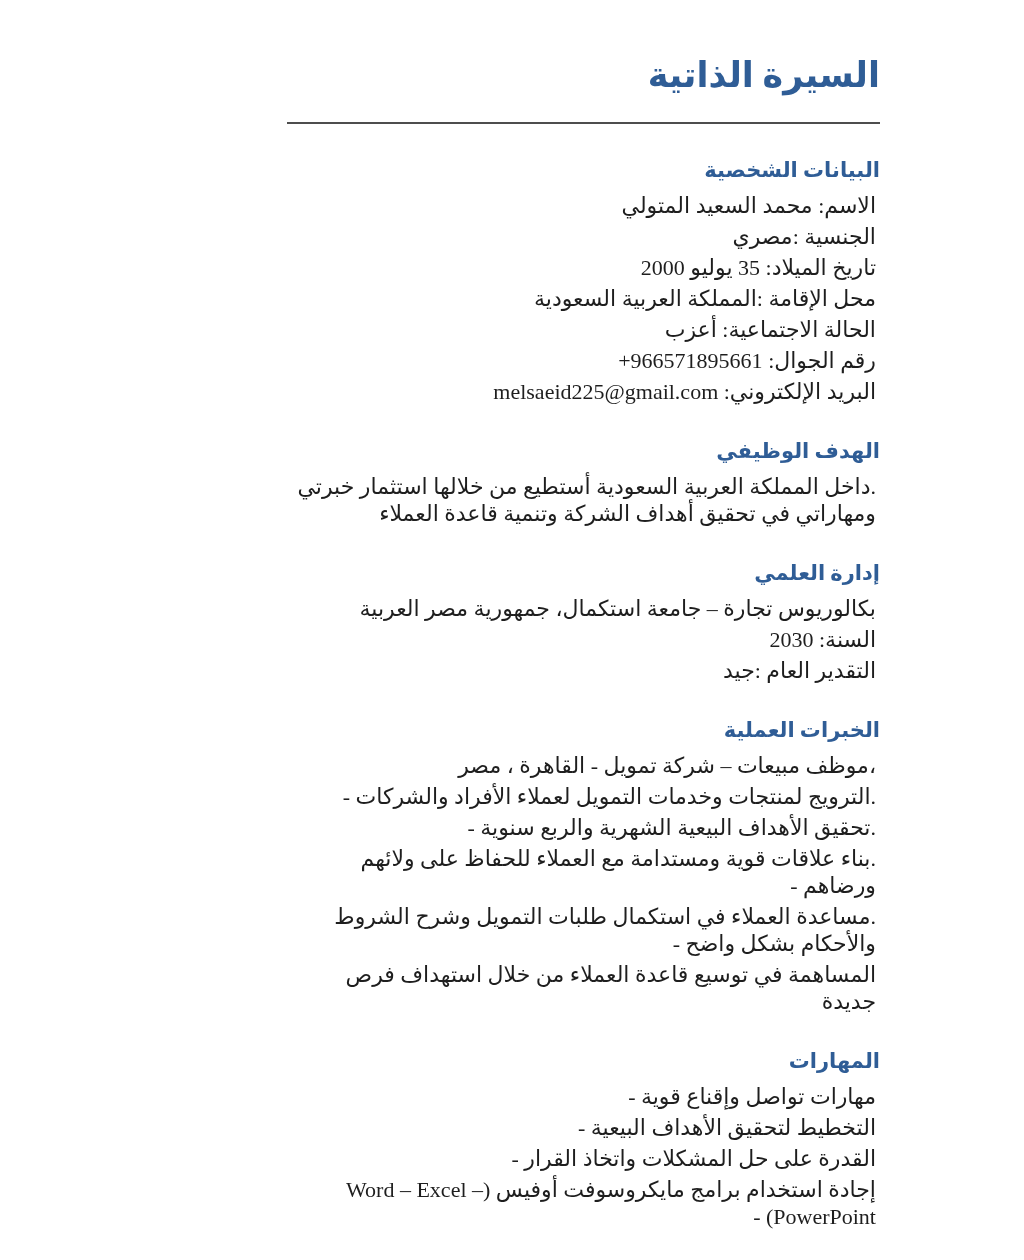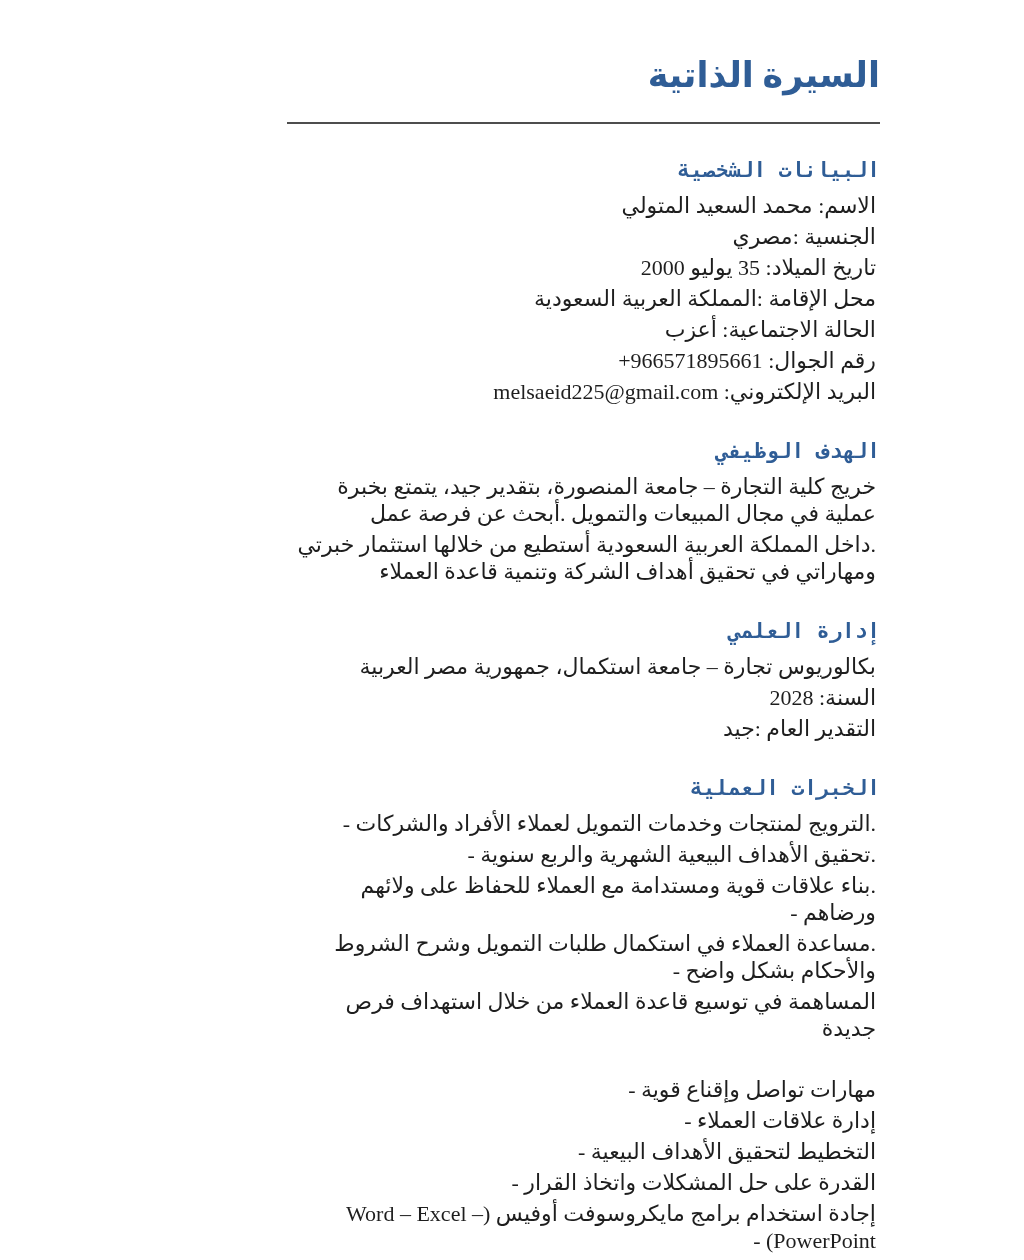--- a/index.html
+++ b/index.html
@@ -35,21 +35,20 @@
   }
   .sec {
     margin-top: 34px;
   }
   .sec-h {
     margin: 0 0 9px 0;
     font-size: 21px;
     font-weight: 700;
     color: #2f5d96;
     text-align: right;
-    font-family: Liberation Mono, monospace;
   }
   .line {
     margin: 4px;
     font-size: 22px;
     line-height: 27px;
     color: #1e1e1e;
   }
 </style>
 </head>
 <body>
@@ -66,43 +65,43 @@
       <p class="line">الجنسية :مصري</p>
       <p class="line">تاريخ الميلاد: 35 يوليو 2000</p>
       <p class="line">محل الإقامة :المملكة العربية السعودية</p>
       <p class="line">الحالة الاجتماعية: أعزب</p>
       <p class="line">رقم الجوال: ⁦+966571895661⁩</p>
       <p class="line">البريد الإلكتروني: melsaeid225@gmail.com</p>
     </section>
 
     <section class="sec">
       <h2 class="sec-h">الهدف الوظيفي</h2>
-      <p class="line">خريج كلية التجارة – جامعة المنصورة، بتقدير جيد، يتمتع بخبرة عملية في مجال المبيعات والتمويل .أبحث عن فرصة عمل</p>
       <p class="line">.داخل المملكة العربية السعودية أستطيع من خلالها استثمار خبرتي ومهاراتي في تحقيق أهداف الشركة وتنمية قاعدة العملاء</p>
     </section>
 
     <section class="sec">
       <h2 class="sec-h">إدارة العلمي</h2>
       <p class="line">بكالوريوس تجارة – جامعة استكمال، جمهورية مصر العربية</p>
-      <p class="line">السنة: 2028</p>
+      <p class="line">السنة: 2030</p>
       <p class="line">التقدير العام :جيد</p>
     </section>
 
     <section class="sec">
       <h2 class="sec-h">الخبرات العملية</h2>
+      <p class="line">،موظف مبيعات – شركة تمويل - القاهرة ، مصر</p>
       <p class="line">.الترويج لمنتجات وخدمات التمويل لعملاء الأفراد والشركات -</p>
       <p class="line">.تحقيق الأهداف البيعية الشهرية والربع سنوية -</p>
       <p class="line">.بناء علاقات قوية ومستدامة مع العملاء للحفاظ على ولائهم ورضاهم -</p>
       <p class="line">.مساعدة العملاء في استكمال طلبات التمويل وشرح الشروط والأحكام بشكل واضح -</p>
       <p class="line">المساهمة في توسيع قاعدة العملاء من خلال استهداف فرص جديدة</p>
     </section>
 
     <section class="sec">
+      <h2 class="sec-h">المهارات</h2>
       <p class="line">مهارات تواصل وإقناع قوية -</p>
-      <p class="line">إدارة علاقات العملاء -</p>
       <p class="line">التخطيط لتحقيق الأهداف البيعية -</p>
       <p class="line">القدرة على حل المشكلات واتخاذ القرار -</p>
       <p class="line">إجادة استخدام برامج مايكروسوفت أوفيس (Word – Excel – PowerPoint) -</p>
     </section>
 
     <section class="sec">
       <h2 class="sec-h">اللغات</h2>
       <p class="line">العربية :اللغة الأم</p>
     </section>
 

